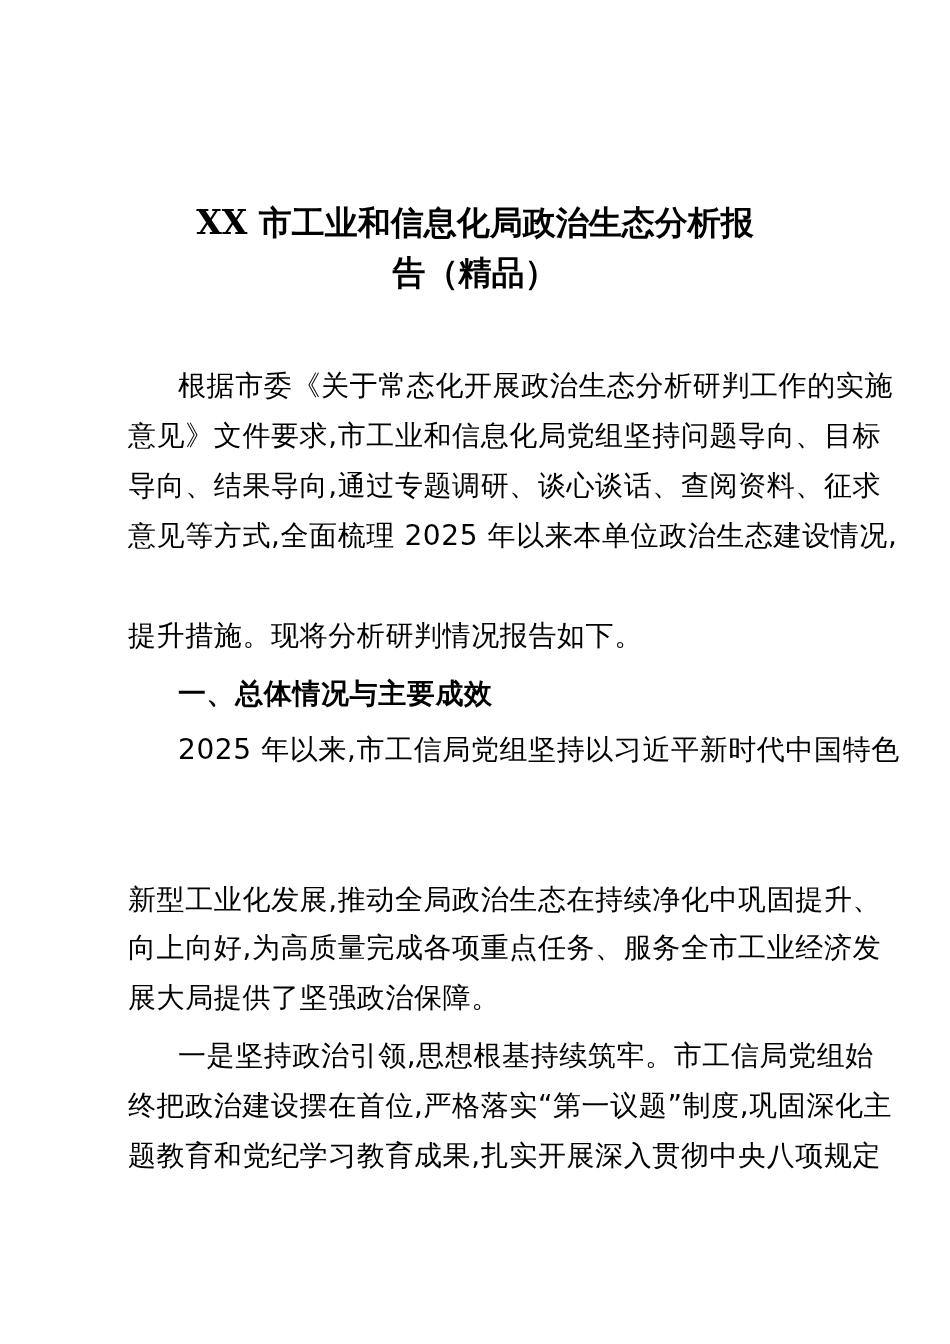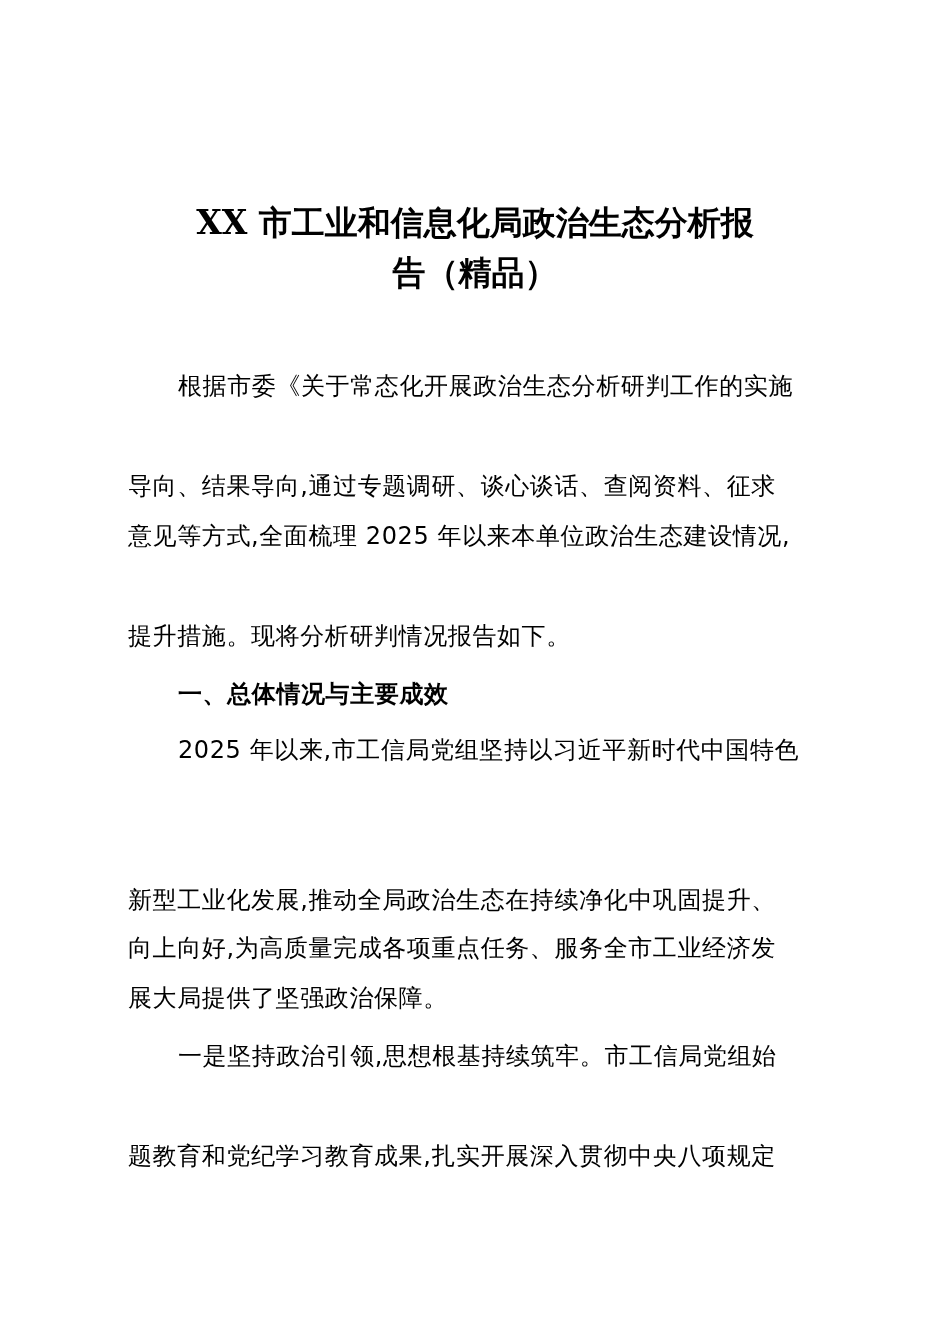--- a/index.html
+++ b/index.html
@@ -4,43 +4,45 @@
 <style>
   html, body { margin: 0; padding: 0; background: #ffffff; }
   body { width: 950px; height: 1344px; position: relative; overflow: hidden;
          font-family: "DejaVu Sans", "Liberation Sans", sans-serif; color: #000; }
   .page { position: absolute; left: 0; top: 0; width: 929px; height: 1344px; background: #fff; }
   .title { position: absolute; left: 128px; width: 694px; text-align: center;
            font-family: "DejaVu Serif", "Liberation Serif", serif; font-weight: bold;
            font-size: 33px; line-height: 50px; top: 198px; letter-spacing: 0px; }
   .title .l1 { display: block; }
   .title .l2 { display: block; }
-  .line { position: absolute; left: 128px; white-space: nowrap; font-size: 24px;
+  .line { position: absolute; left: 128px; white-space: nowrap; font-size: 28px;
           line-height: 30px; letter-spacing: 0.6px; }
   .indent { left: 178px; }
   .heading { font-weight: bold; }
 </style>
 </head>
 <body>
 
 <div class="page">
 
   <div class="title">
     <span class="l1">XX 市工业和信息化局政治生态分析报</span>
     <span class="l2">告（精品）</span>
   </div>
 
   <div class="line indent" style="top:371px">根据市委《关于常态化开展政治生态分析研判工作的实施</div>
+  <div class="line" style="top:421px">意见》文件要求,市工业和信息化局党组坚持问题导向、目标</div>
   <div class="line" style="top:471px">导向、结果导向,通过专题调研、谈心谈话、查阅资料、征求</div>
   <div class="line" style="top:521px">意见等方式,全面梳理 2025 年以来本单位政治生态建设情况,</div>
   <div class="line" style="top:621px">提升措施。现将分析研判情况报告如下。</div>
 
   <div class="line indent heading" style="top:679px">一、总体情况与主要成效</div>
 
   <div class="line indent" style="top:735px">2025 年以来,市工信局党组坚持以习近平新时代中国特色</div>
   <div class="line" style="top:885px">新型工业化发展,推动全局政治生态在持续净化中巩固提升、</div>
   <div class="line" style="top:933px">向上向好,为高质量完成各项重点任务、服务全市工业经济发</div>
   <div class="line" style="top:983px">展大局提供了坚强政治保障。</div>
 
   <div class="line indent" style="top:1041px">一是坚持政治引领,思想根基持续筑牢。市工信局党组始</div>
+  <div class="line" style="top:1091px">终把政治建设摆在首位,严格落实“第一议题”制度,巩固深化主</div>
   <div class="line" style="top:1141px">题教育和党纪学习教育成果,扎实开展深入贯彻中央八项规定</div>
 
 </div>
 
 </body></html>

